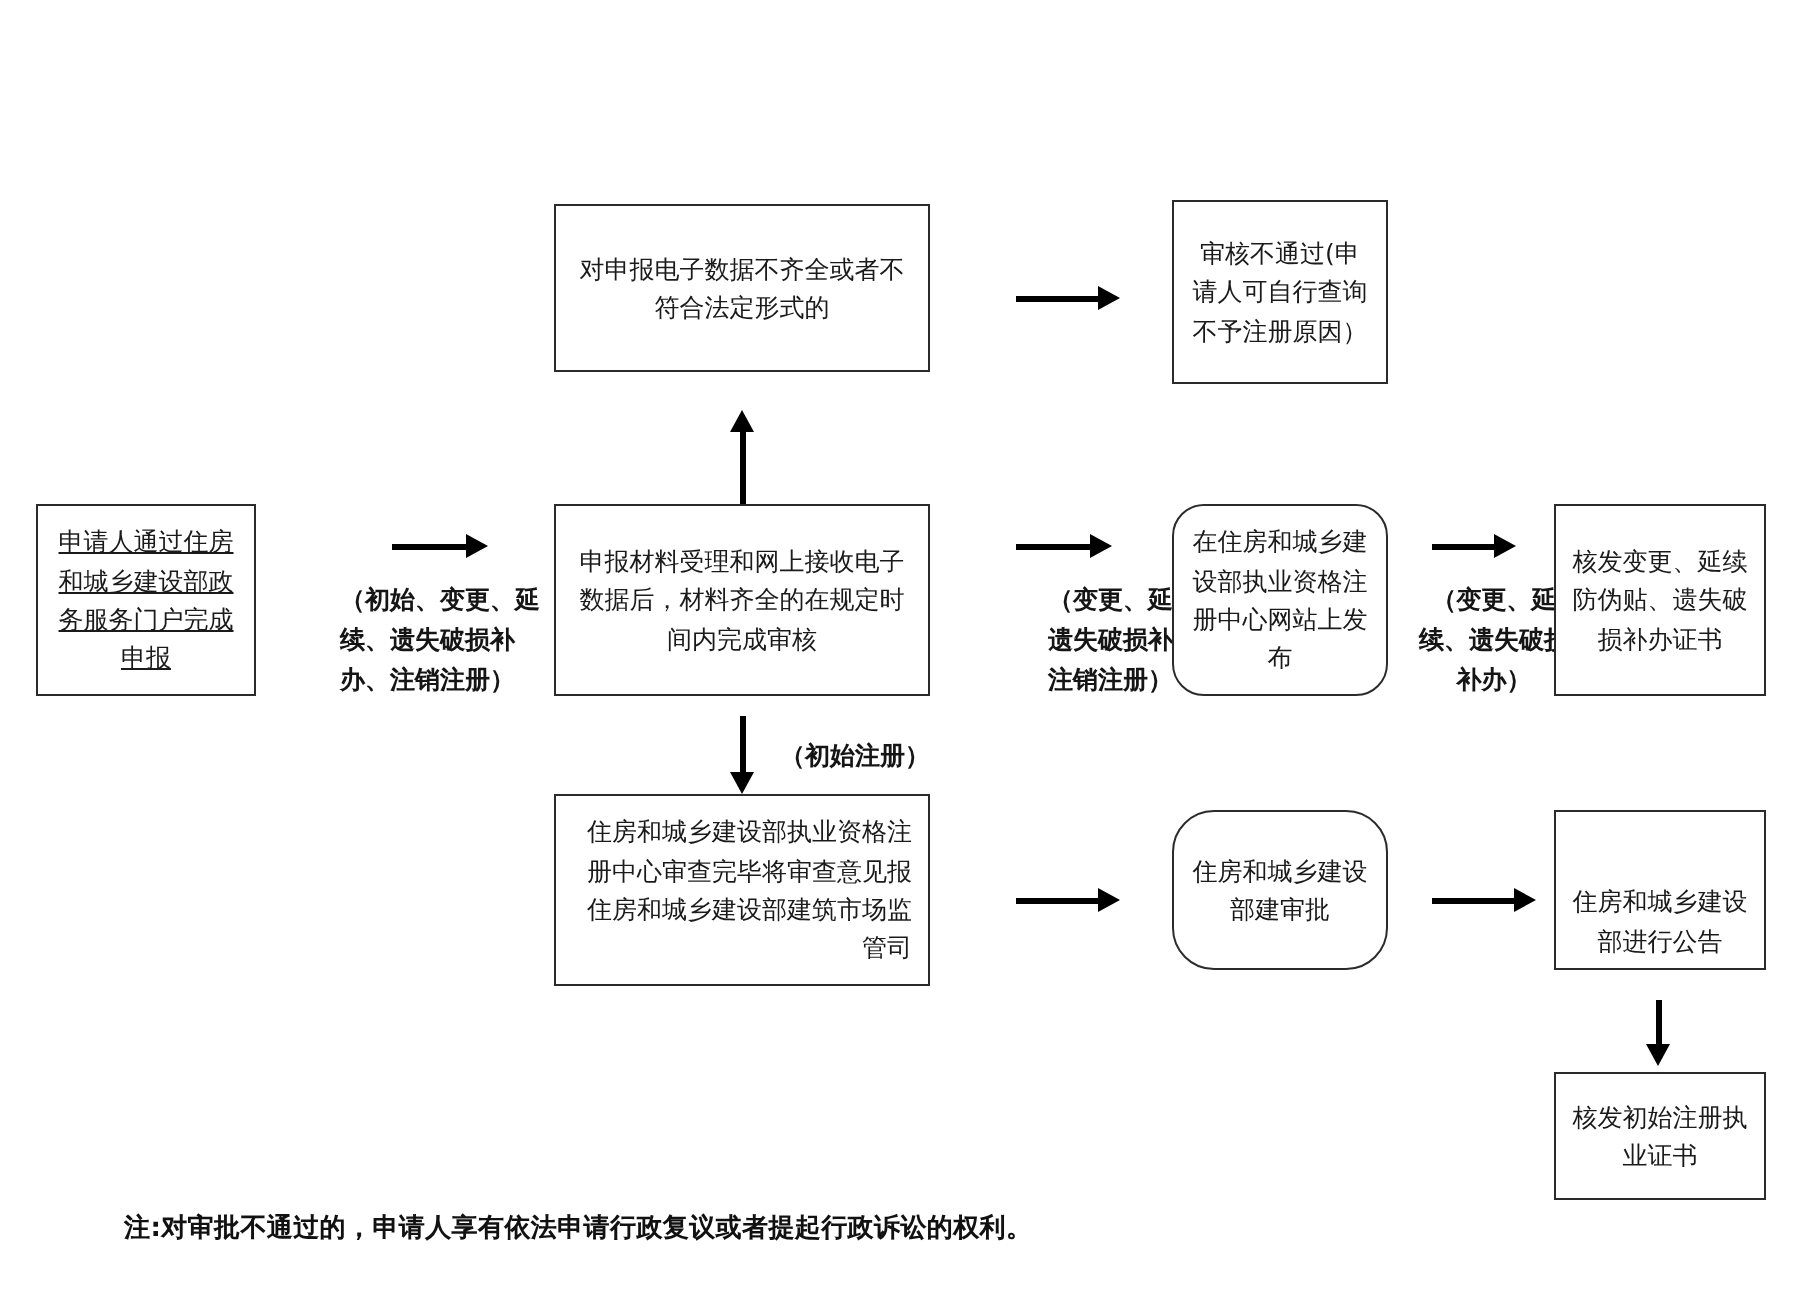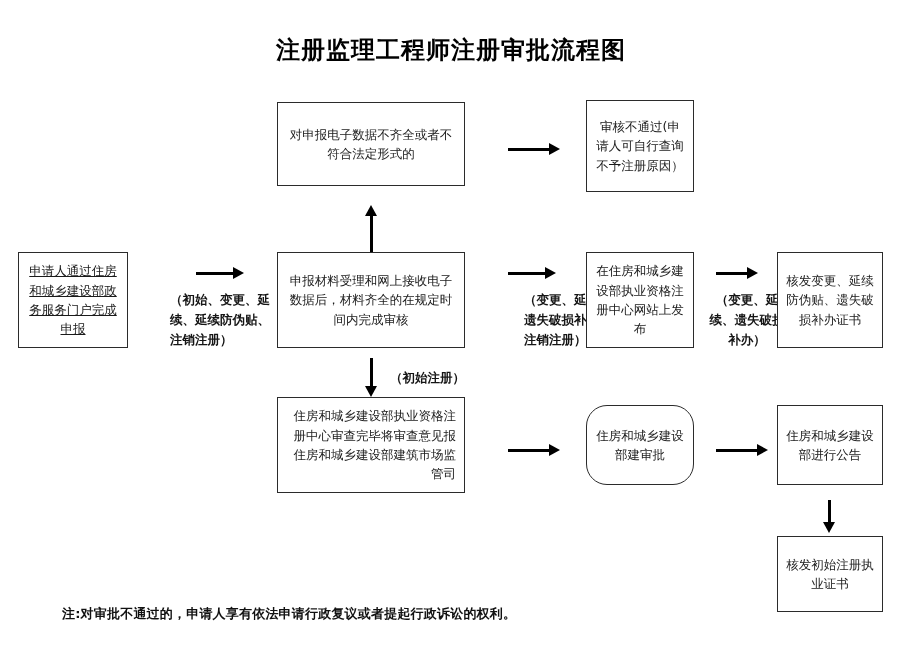--- a/index.html
+++ b/index.html
@@ -95,21 +95,20 @@
     border-left: 6px solid transparent;
     border-right: 6px solid transparent;
     border-bottom: 11px solid #000;
   }
 </style>
 </head>
 <body>
 
 <div id="canvas">
 
-  <div class="title">注册监理工程师注册审批流程图</div>
 
   <div class="box" style="left:277px; top:102px; width:188px; height:84px;">
     <span class="txt">对申报电子数据不齐全或者不符合法定形式的</span>
   </div>
 
   <div>
     <div class="ar ar-shaft-h" style="left:508px; top:148px; width:42px;"></div>
     <div class="ar ar-head-r" style="left:549px; top:143px;"></div>
   </div>
 
@@ -123,33 +122,33 @@
   </div>
 
   <div class="box" style="left:18px; top:252px; width:110px; height:96px;text-decoration:underline;">
     <span class="txt">申请人通过住房和城乡建设部政务服务门户完成申报</span>
   </div>
 
   <div>
     <div class="ar ar-shaft-h" style="left:196px; top:272px; width:38px;"></div>
     <div class="ar ar-head-r" style="left:233px; top:267px;"></div>
   </div>
-  <div class="conn-label" style="left:170px; top:290px; width:106px;">（初始、变更、延续、延续防伪贴、注销注册）</div>
+  <div class="conn-label" style="left:170px; top:290px; width:106px;">（初始、变更、延续、遗失破损补办、注销注册）</div>
 
   <div class="box" style="left:277px; top:252px; width:188px; height:96px;">
     <span class="txt">申报材料受理和网上接收电子数据后，材料齐全的在规定时间内完成审核</span>
   </div>
 
   <div>
     <div class="ar ar-shaft-h" style="left:508px; top:272px; width:38px;"></div>
     <div class="ar ar-head-r" style="left:545px; top:267px;"></div>
   </div>
   <div class="conn-label" style="left:486px; top:290px; width:96px;margin-left:38px;">（变更、延续、遗失破损补办、注销注册）</div>
 
-  <div class="box" style="left:586px; top:252px; width:108px; height:96px;">
+  <div class="box" style="left:586px; top:252px; width:108px; height:96px;border-radius:16px;">
     <span class="txt">在住房和城乡建设部执业资格注册中心网站上发布</span>
   </div>
 
   <div>
     <div class="ar ar-shaft-h" style="left:716px; top:272px; width:32px;"></div>
     <div class="ar ar-head-r" style="left:747px; top:267px;"></div>
   </div>
   <div class="conn-label center" style="left:708px; top:290px; width:78px;">（变更、延续、遗失破损补办）</div>
 
   <div class="box" style="left:777px; top:252px; width:106px; height:96px;">
@@ -173,28 +172,28 @@
 
   <div class="box" style="left:586px; top:405px; width:108px; height:80px;border-radius:21px;">
     <span class="txt">住房和城乡建设部建审批</span>
   </div>
 
   <div>
     <div class="ar ar-shaft-h" style="left:716px; top:449px; width:42px;"></div>
     <div class="ar ar-head-r" style="left:757px; top:444px;"></div>
   </div>
 
-  <div class="box" style="left:777px; top:405px; width:106px; height:80px;">
+  <div class="box" style="left:777px; top:405px; width:106px; height:80px;align-items:flex-end;">
     <span class="txt">住房和城乡建设部进行公告</span>
   </div>
 
   <div>
     <div class="ar ar-shaft-v" style="left:828px; top:500px; height:24px;"></div>
     <div class="ar ar-head-d" style="left:823px; top:522px;"></div>
   </div>
 
-  <div class="box" style="left:777px; top:536px; width:106px; height:76px;">
+  <div class="box" style="left:777px; top:536px; width:106px; height:64px;">
     <span class="txt">核发初始注册执业证书</span>
   </div>
 
   <div class="note">注:对审批不通过的，申请人享有依法申请行政复议或者提起行政诉讼的权利。</div>
 
 </div>
 
 </body></html>

